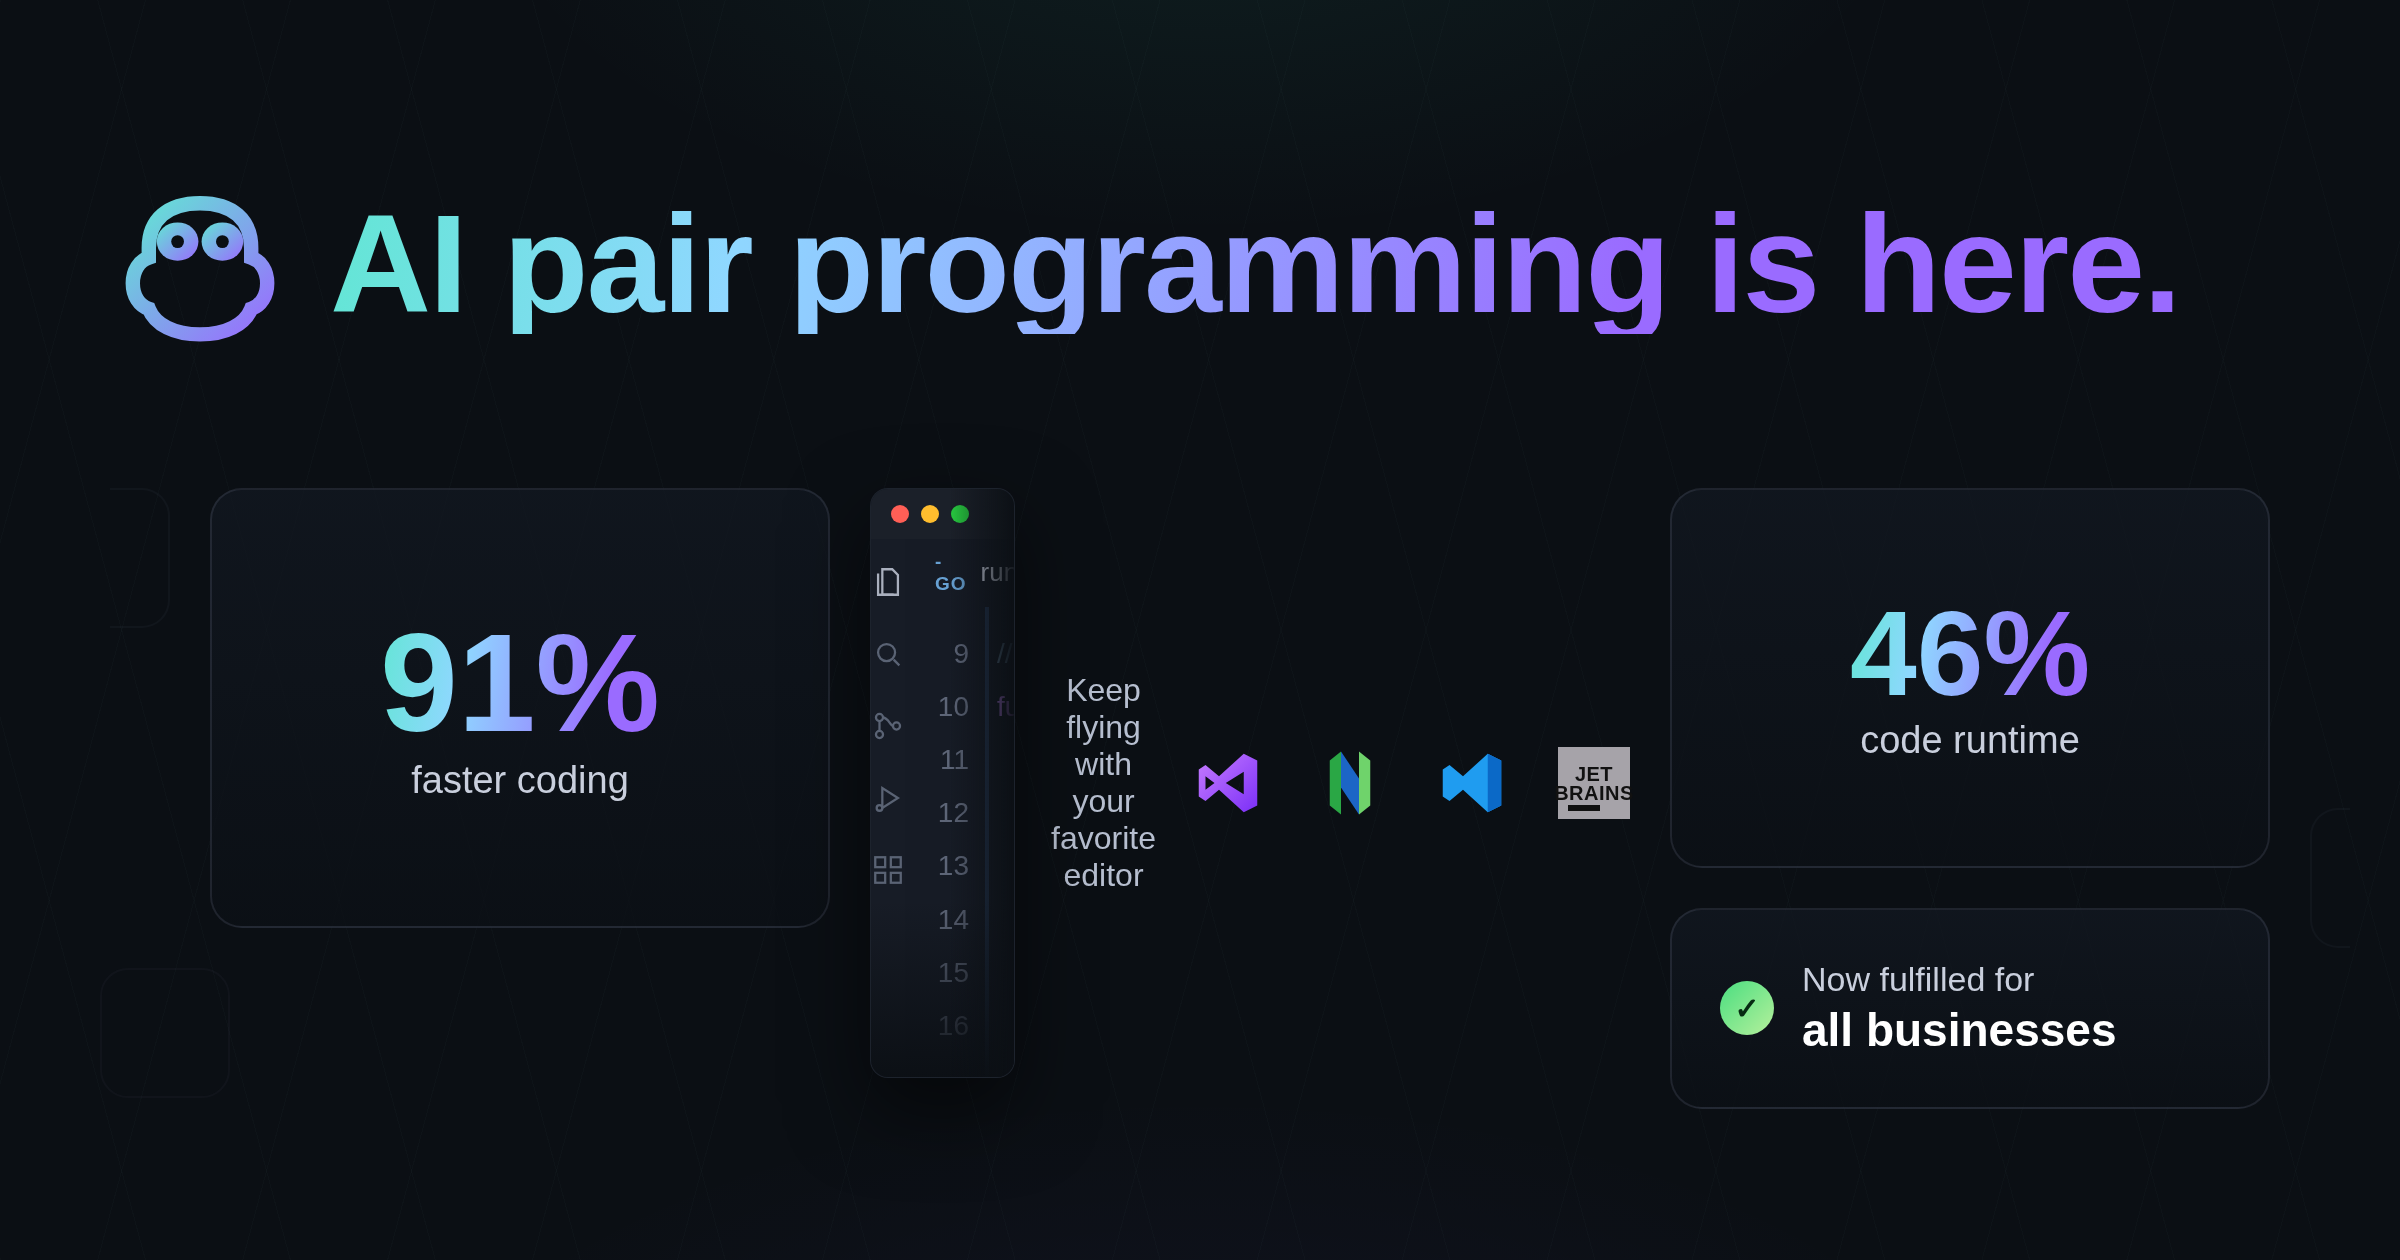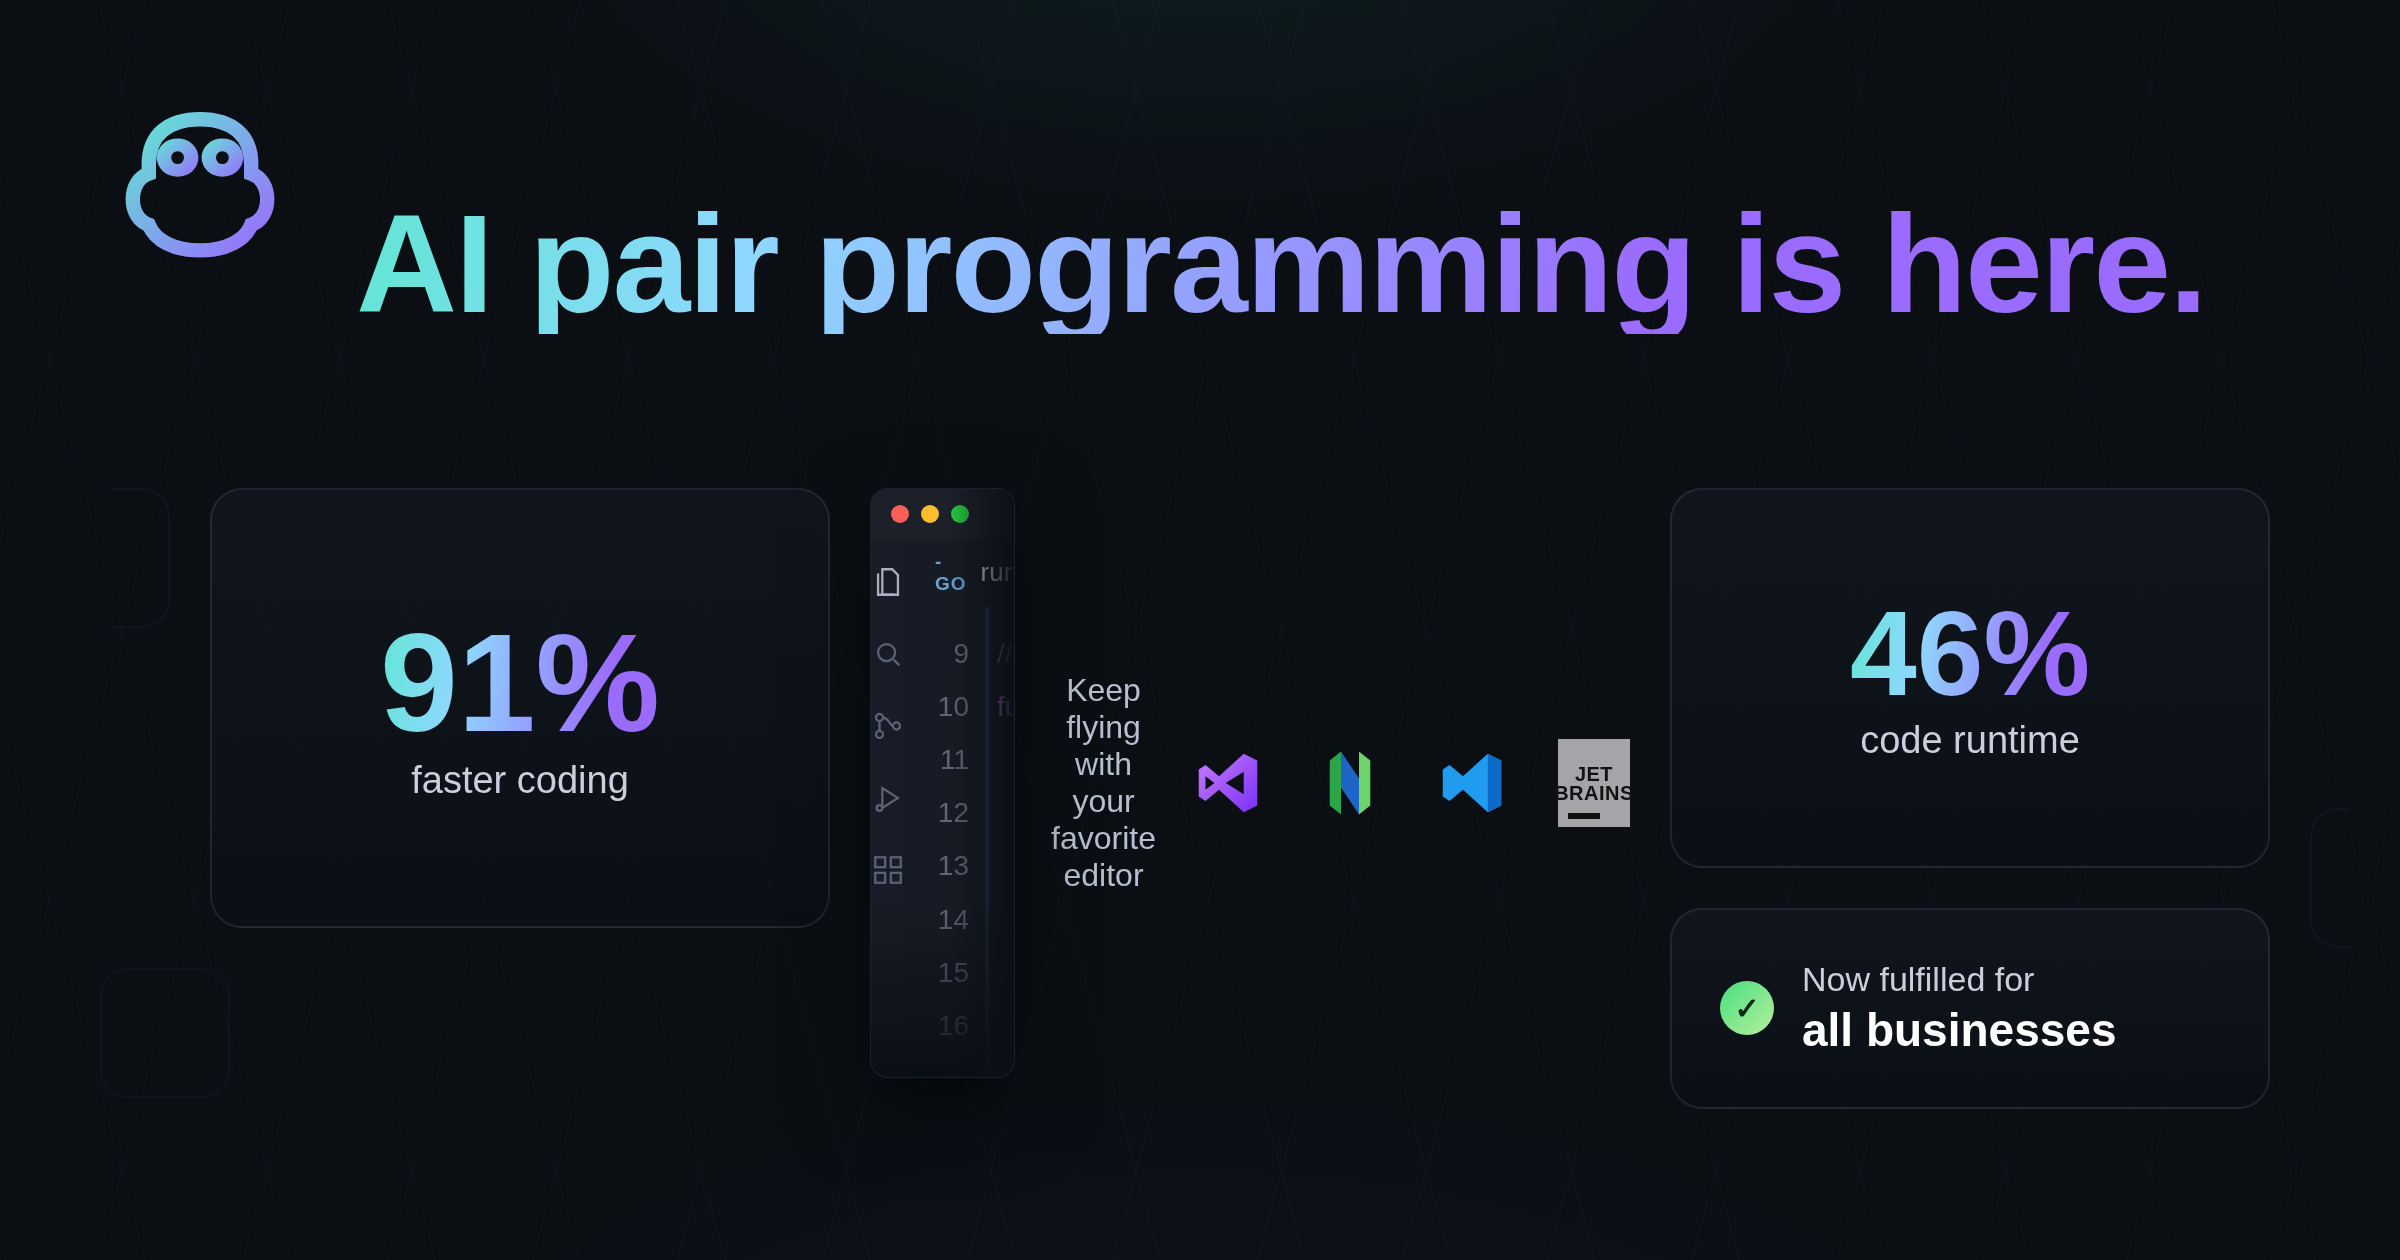--- a/index.html
+++ b/index.html
@@ -25,21 +25,21 @@
     background:
       radial-gradient(1200px 600px at 50% -10%, rgba(60,220,180,.08), transparent 60%),
       radial-gradient(1400px 700px at 50% 120%, rgba(120,90,255,.06), transparent 60%),
       repeating-linear-gradient( 75deg, rgba(80,120,120,.04) 0 1px, transparent 1px 140px),
       repeating-linear-gradient(105deg, rgba(80,120,120,.04) 0 1px, transparent 1px 140px),
       var(--bg);
     color:var(--text);
     width:2400px;height:1260px;overflow:hidden;
   }
   .page{width:2400px;height:1260px;position:relative;padding:100px 110px 70px}
-  .headline-row{display:flex;align-items:flex-start;gap:76px;margin-bottom:60px;padding-left:10px}
+  .headline-row{display:flex;align-items:center;gap:50px;margin-bottom:60px;padding-left:10px}
   .copilot-icon svg{width:160px;height:160px;display:block}
   .headline{
     font-size:140px;line-height:1;letter-spacing:-2px;font-weight:600;
     background:linear-gradient(100deg,var(--grad-start) 0%, #8fd7ff 22%, var(--grad-end) 70%);
     -webkit-background-clip:text;background-clip:text;color:transparent;
     white-space:nowrap;
   }
   .grid{display:grid;grid-template-columns:60px 620px 760px 600px 40px;gap:40px;align-items:start}
   .ghost-left,.ghost-right{height:140px;border:2px solid var(--card-border);border-radius:28px;opacity:.35}
   .ghost-left{border-left:none;border-radius:0 28px 28px 0}
@@ -81,21 +81,21 @@
   .tab .badge.go::before{content:"-"}
   .code{flex:1;background:var(--editor-bg);display:flex;font-family:ui-monospace,Menlo,monospace;font-size:28px;line-height:1.9;position:relative}
   .gutter{width:80px;text-align:right;padding:20px 16px 0 0;color:var(--gutter);user-select:none}
   .lines{padding:20px 0 0 8px;border-left:4px solid #5aa0ff33;color:#aeb7c9;white-space:pre}
   .cm{color:var(--code-comment)}
   .kw{color:var(--code-kw)}
   .fn{color:var(--code-fn)}
   .id{color:#9fb6c9}
   .tagline{font-size:32px;color:#b7bfd0;text-align:center}
   .editors{display:flex;gap:50px;align-items:center;justify-content:center}
-  .editors>span{display:inline-flex;align-items:center;width:72px;height:88px}
+  .editors>span{display:inline-flex;align-items:center;width:72px;height:72px}
   .jetbrains{width:86px;height:86px;background:#a6a3a9;color:#111;display:flex;flex-direction:column;justify-content:center;padding:8px 10px 6px;font-weight:900;font-size:20px;line-height:.95;letter-spacing:.5px;position:relative}
   .jetbrains::after{content:"";position:absolute;left:10px;bottom:8px;width:32px;height:6px;background:#111}
 </style>
 </head>
 <body>
 
 <div class="page">
   <div class="headline-row">
     <span class="copilot-icon">
       <svg viewBox="0 0 100 100">

